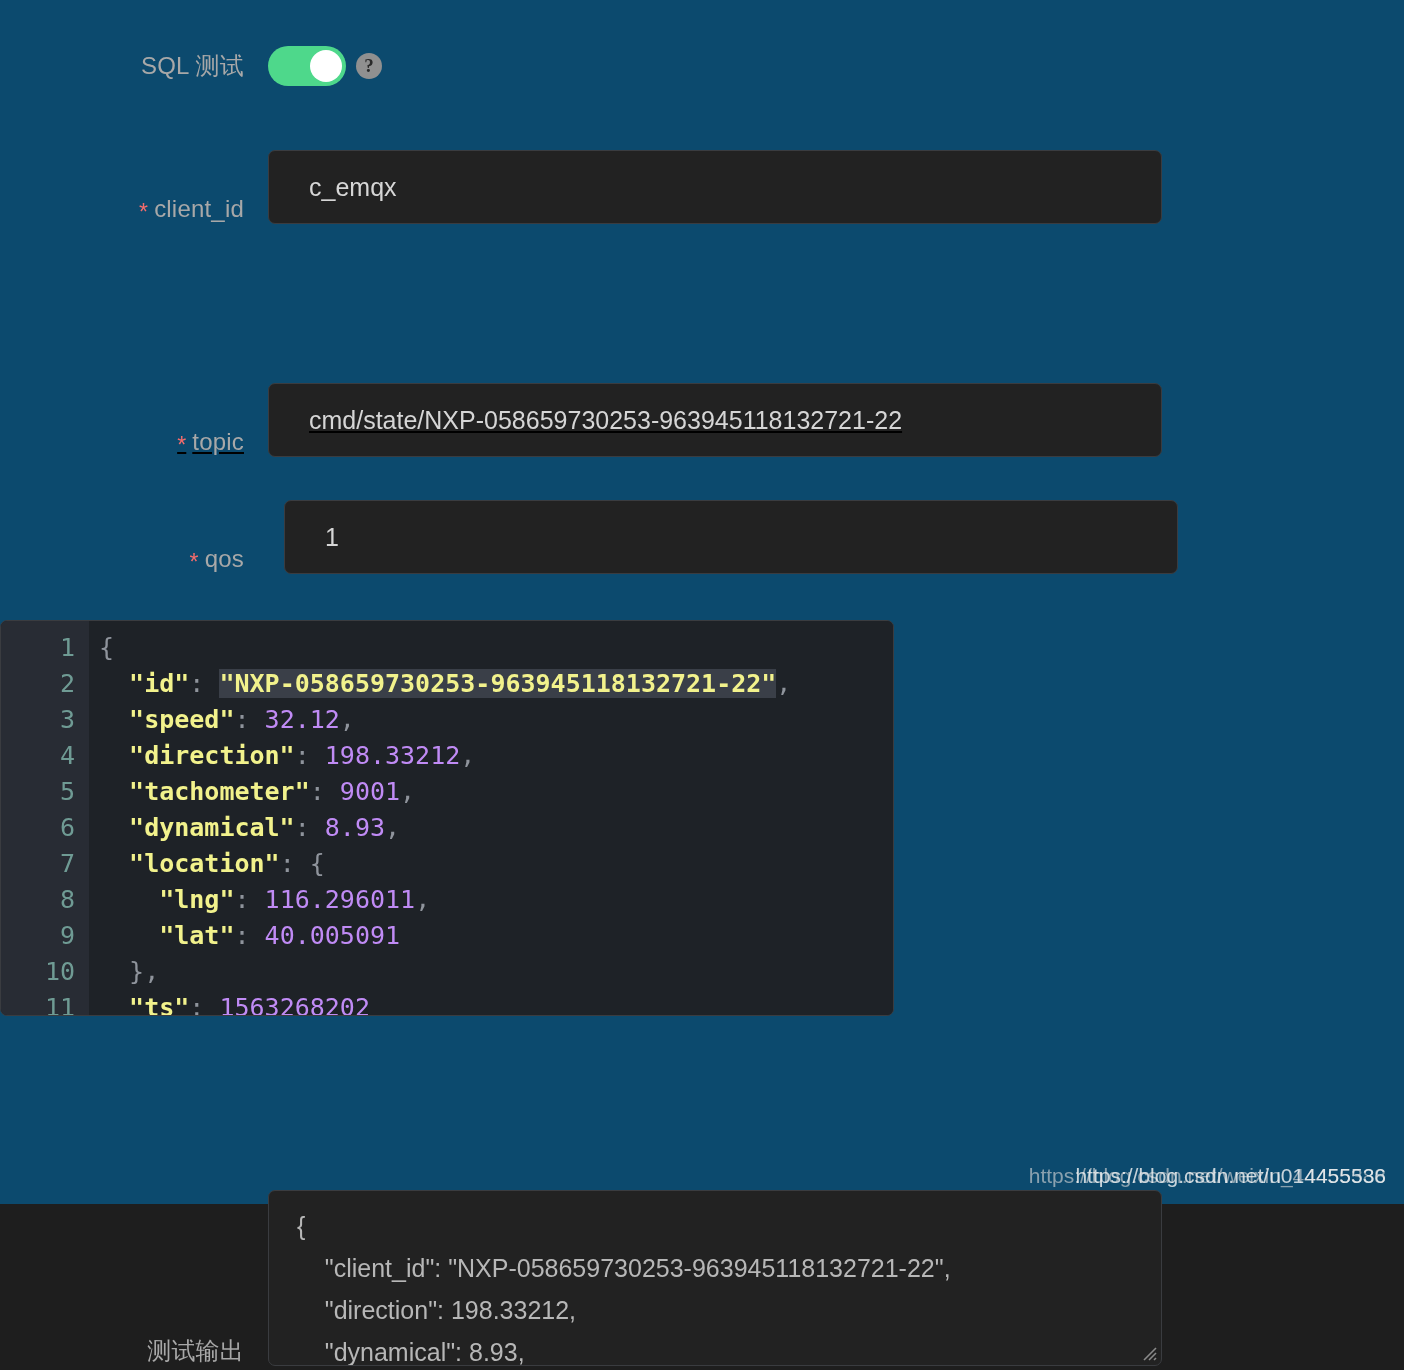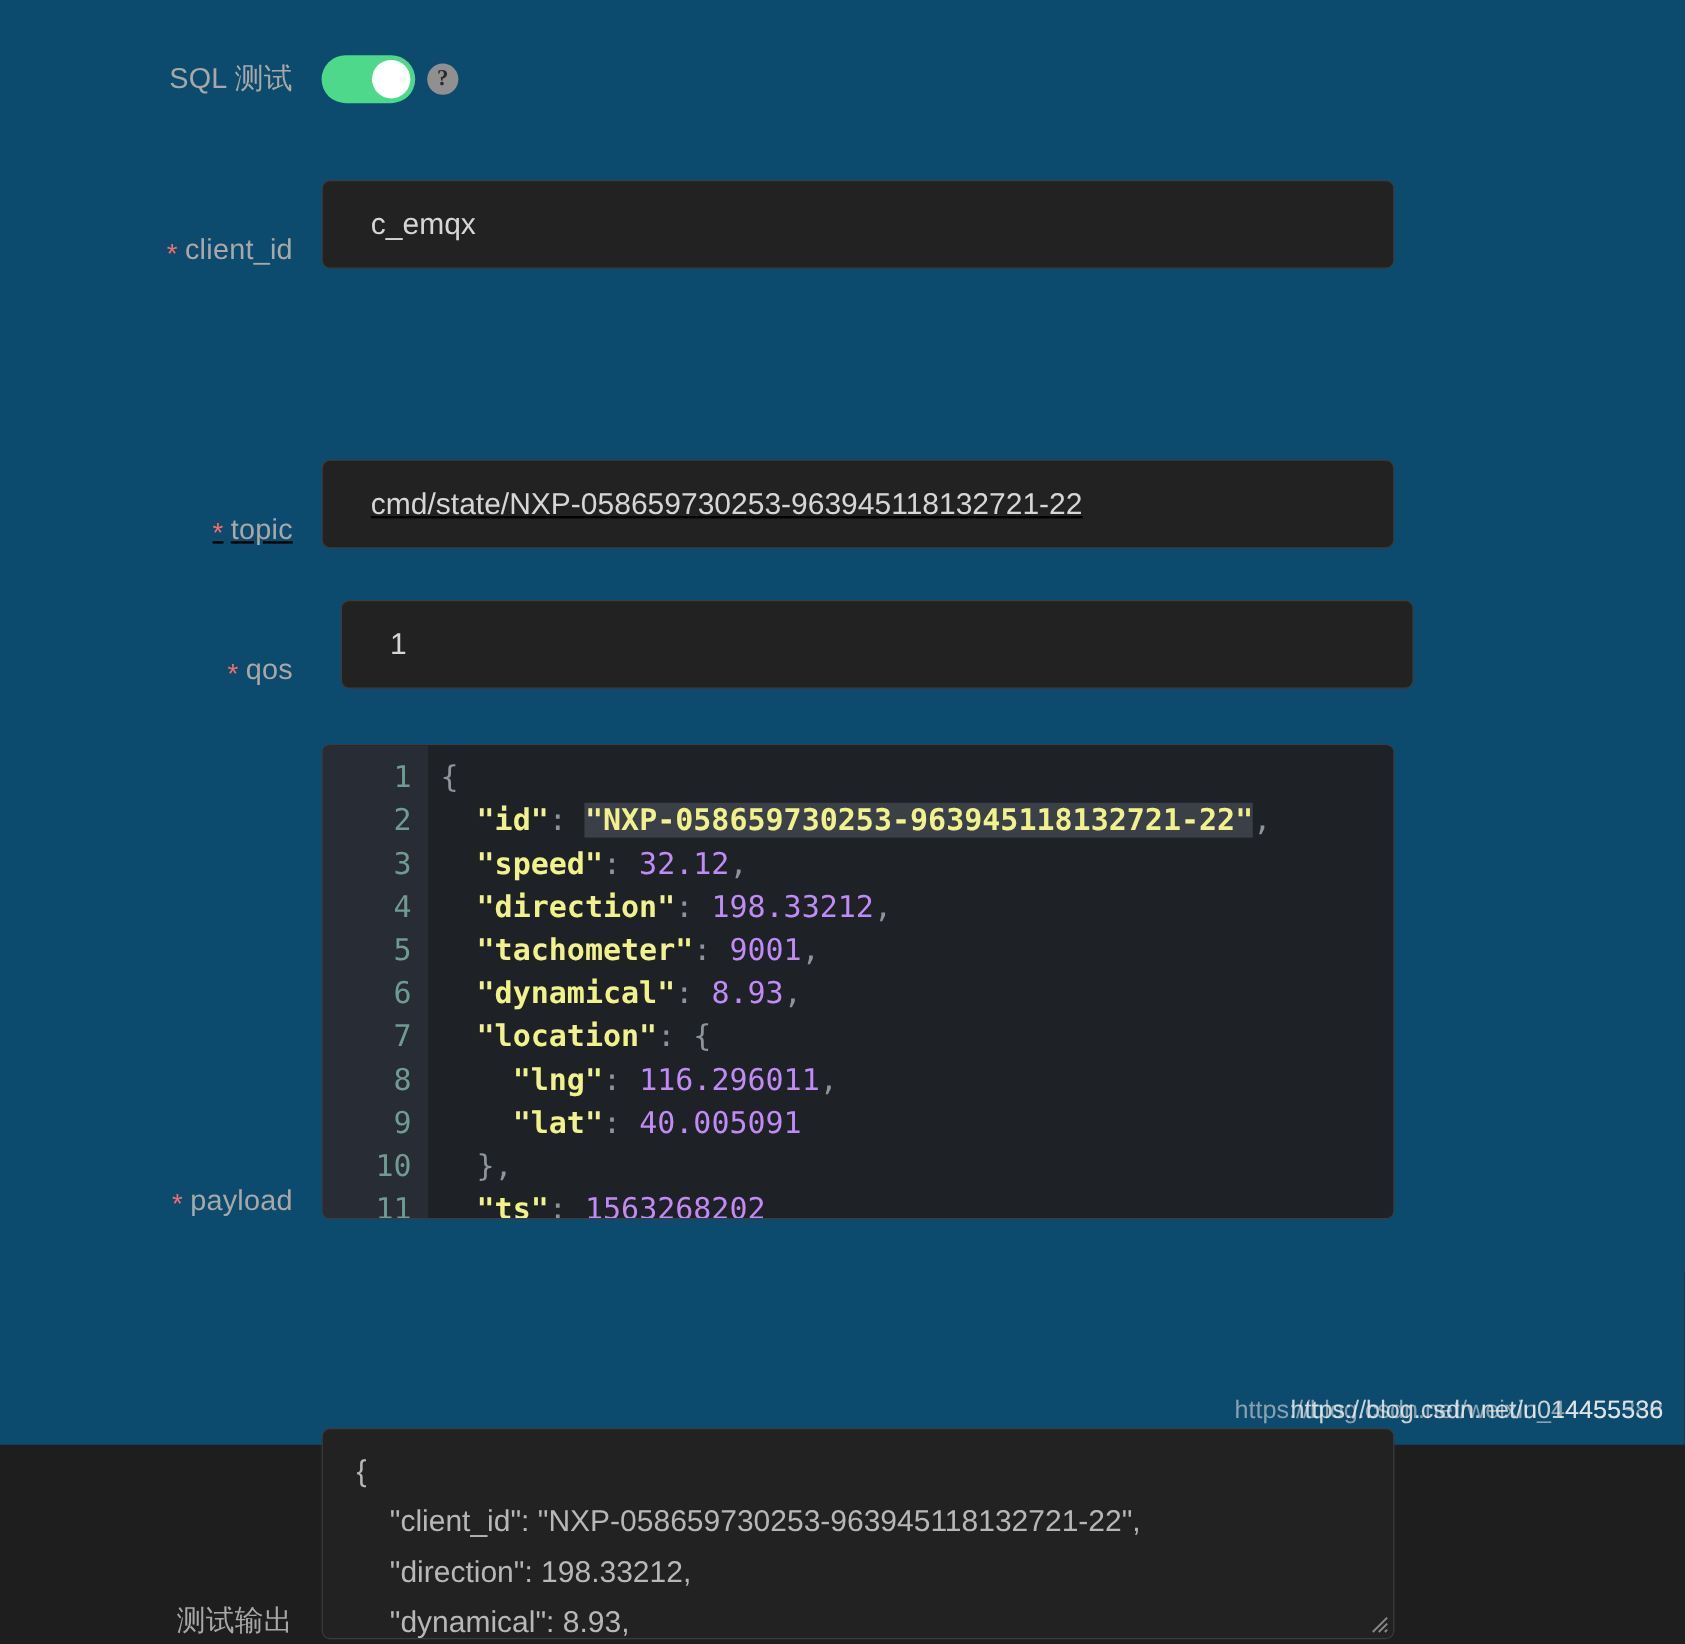--- a/index.html
+++ b/index.html
@@ -222,23 +222,20 @@
   </div>
 
   <div class="row" style="left:0; top:500px;gap:16px;">
     <div class="label label-input">
       <span class="req">*</span><span>qos</span>
     </div>
     <div class="input">1</div>
   </div>
 
   <div class="row" style="left:0; top:620px;">
-    <div class="label" style="padding-top:22px;">
-      <span class="req">*</span><span>payload</span>
-    </div>
     <div class="editor-wrap">
       <div class="gutter" id="gutter">
           <div>1</div>
           <div>2</div>
           <div>3</div>
           <div>4</div>
           <div>5</div>
           <div>6</div>
           <div>7</div>
           <div>8</div>

